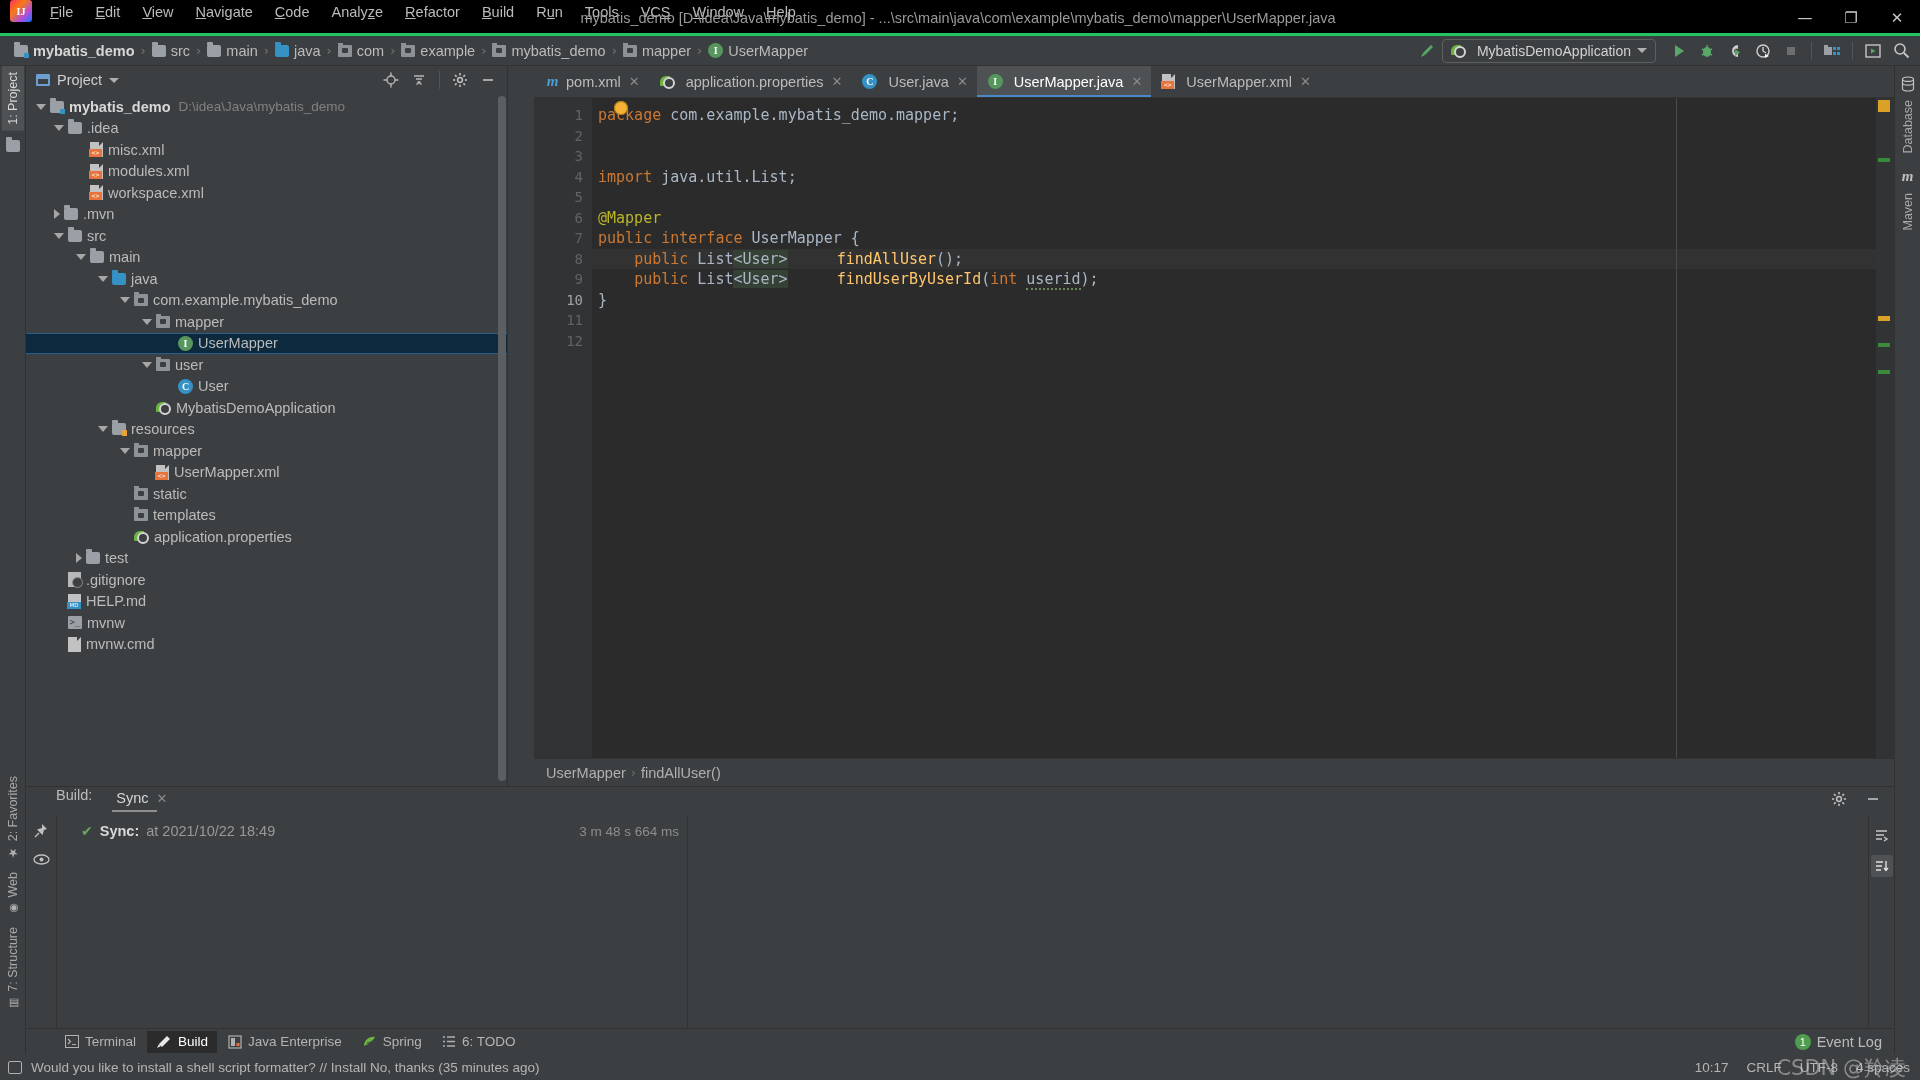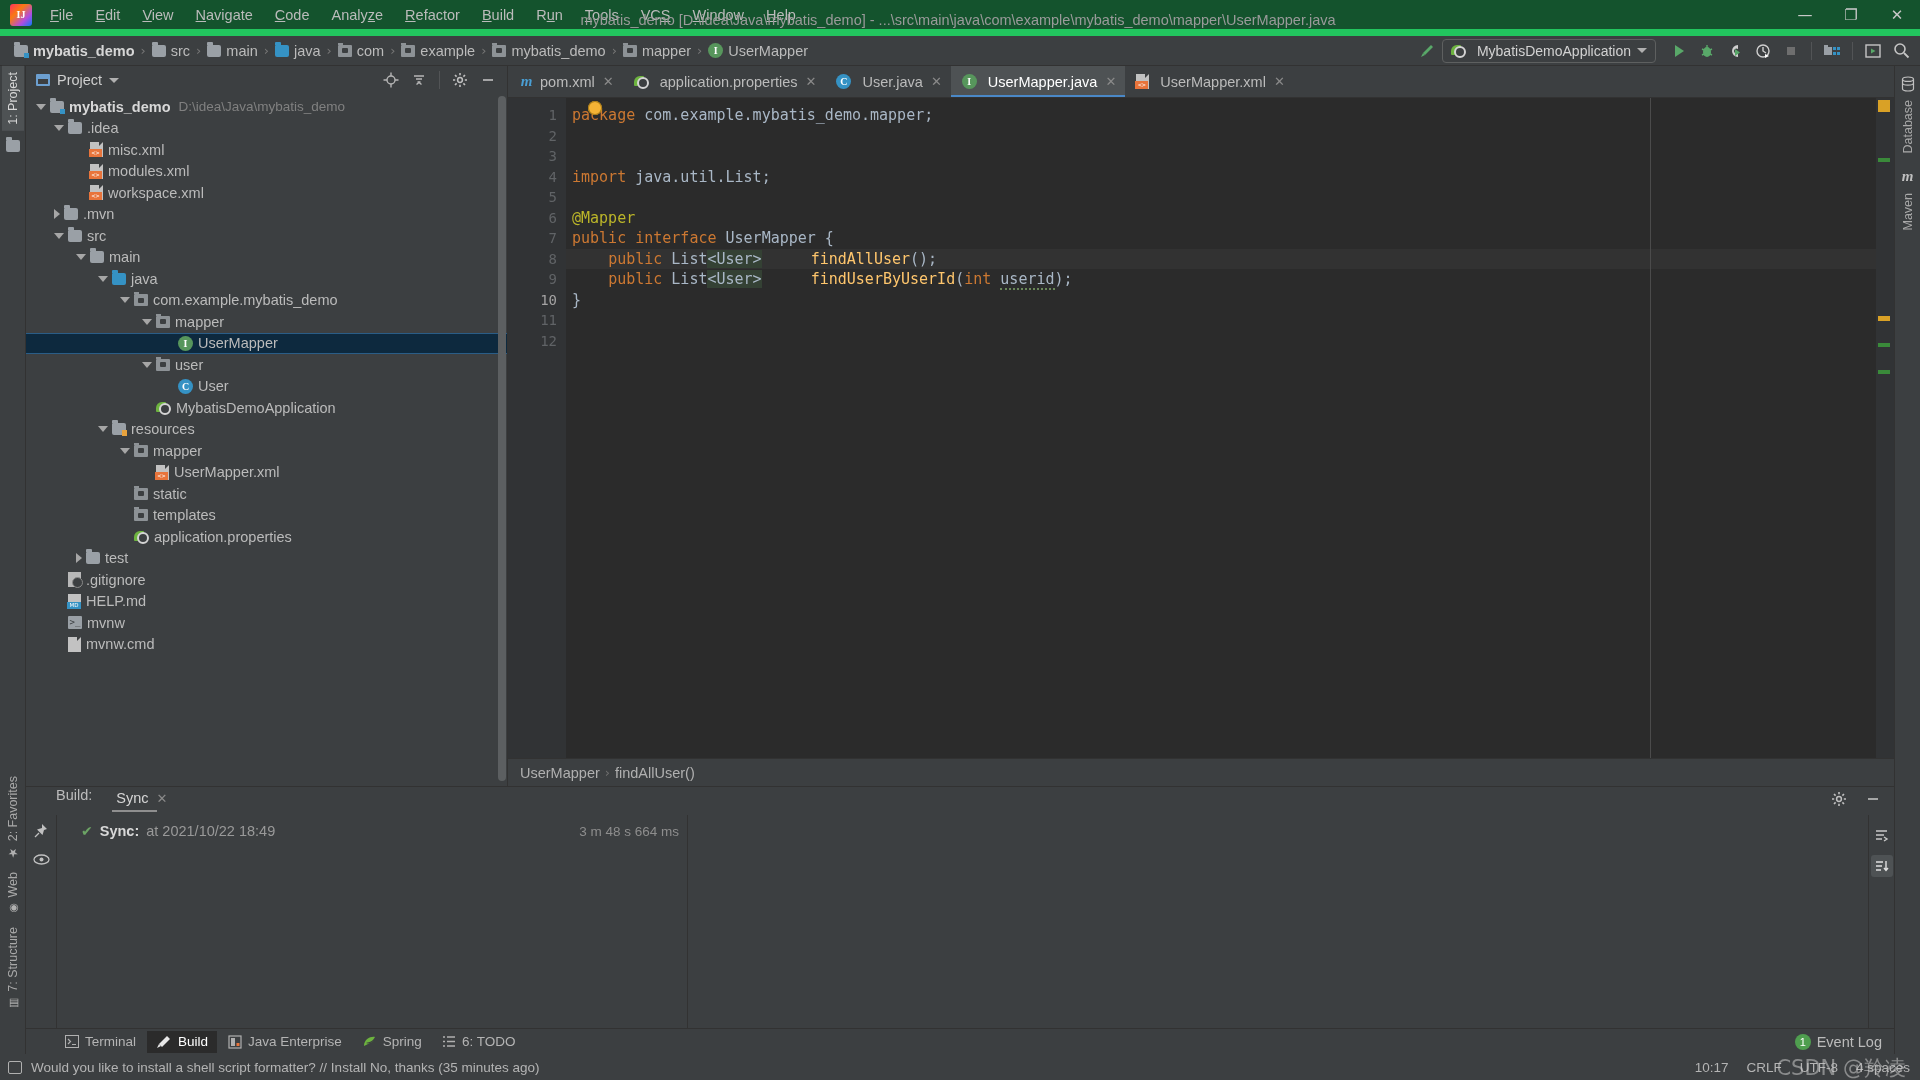--- a/index.html
+++ b/index.html
@@ -7,22 +7,22 @@
     width: 1920px; height: 1080px;
     background: #3c3f41;
     font-family: "Liberation Sans", sans-serif;
     overflow: hidden;
     -webkit-font-smoothing: antialiased;
   }
   body { display: flex; flex-direction: column; color: #bbbbbb; font-size: 14.5px; }
 
   
   .titlebar {
-    height: 36px; background: #14532d; display: flex; align-items: center;
-    flex: 0 0 36px; position: relative; border-bottom: 7px solid #22c55e;
+    height: 36px; background: #000000; display: flex; align-items: flex-start;
+    flex: 0 0 36px; position: relative; border-bottom: 3px solid #22c55e;
   }
   .ij-logo {
     width: 22px; height: 22px; margin: 0 8px 0 10px; border-radius: 3px;
     background: linear-gradient(135deg,#fe315d 0%,#f97a12 35%,#b24ce0 70%,#087cfa 100%);
     position: relative; flex: 0 0 22px;
   }
   .ij-logo::after {
     content: "IJ"; position: absolute; left: 0; top: 0; width: 100%; height: 100%;
     display: flex; align-items: center; justify-content: center;
     font-size: 10px; font-weight: bold; color: #fff; font-family: "Liberation Serif", serif;
@@ -151,21 +151,21 @@
   }
   .right-strip { border-right: none; border-left: 1px solid #323232; }
   .vtab {
     writing-mode: vertical-rl; transform: rotate(180deg);
     font-size: 12.5px; color: #a9a9a9; padding: 6px 4px; white-space: nowrap;
     display: flex; align-items: center; gap: 5px;
   }
   .vtab.active { background: #4e5254; color: #d8d8d8; }
 
   .content-col { flex: 1 1 auto; display: flex; flex-direction: column; min-width: 0; }
-  .upper { flex: 1 1 auto; display: flex; min-height: 0; }
+  .upper { flex: 1 1 auto; display: flex; min-height: 0; gap: 26px; }
 
   
   .project-panel {
     width: 482px; flex: 0 0 482px; background: #3c3f41; display: flex; flex-direction: column;
     border-right: 1px solid #323232; min-height: 0;
   }
   .pp-header {
     height: 28px; flex: 0 0 28px; display: flex; align-items: center; padding: 0 6px 0 10px;
   }
   .pp-title { display: flex; align-items: center; gap: 7px; font-size: 14.5px; color: #cfcfcf; }

